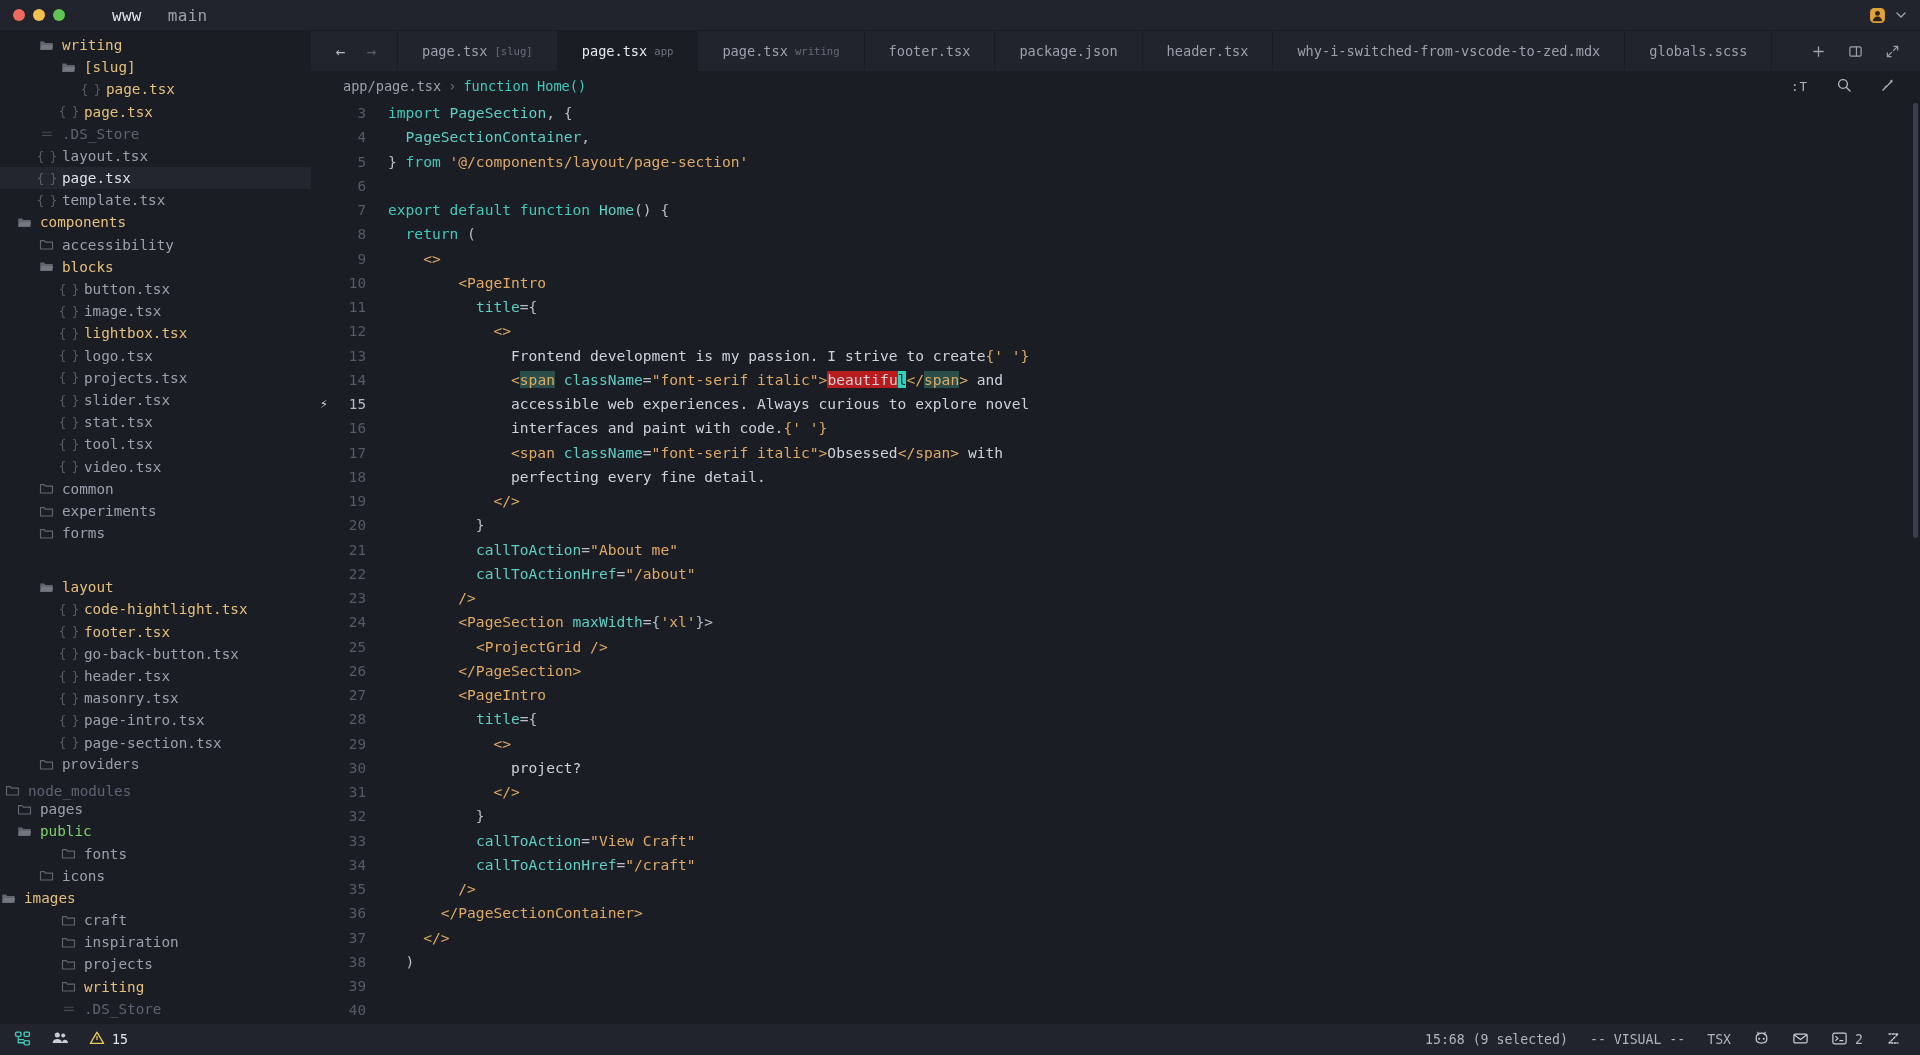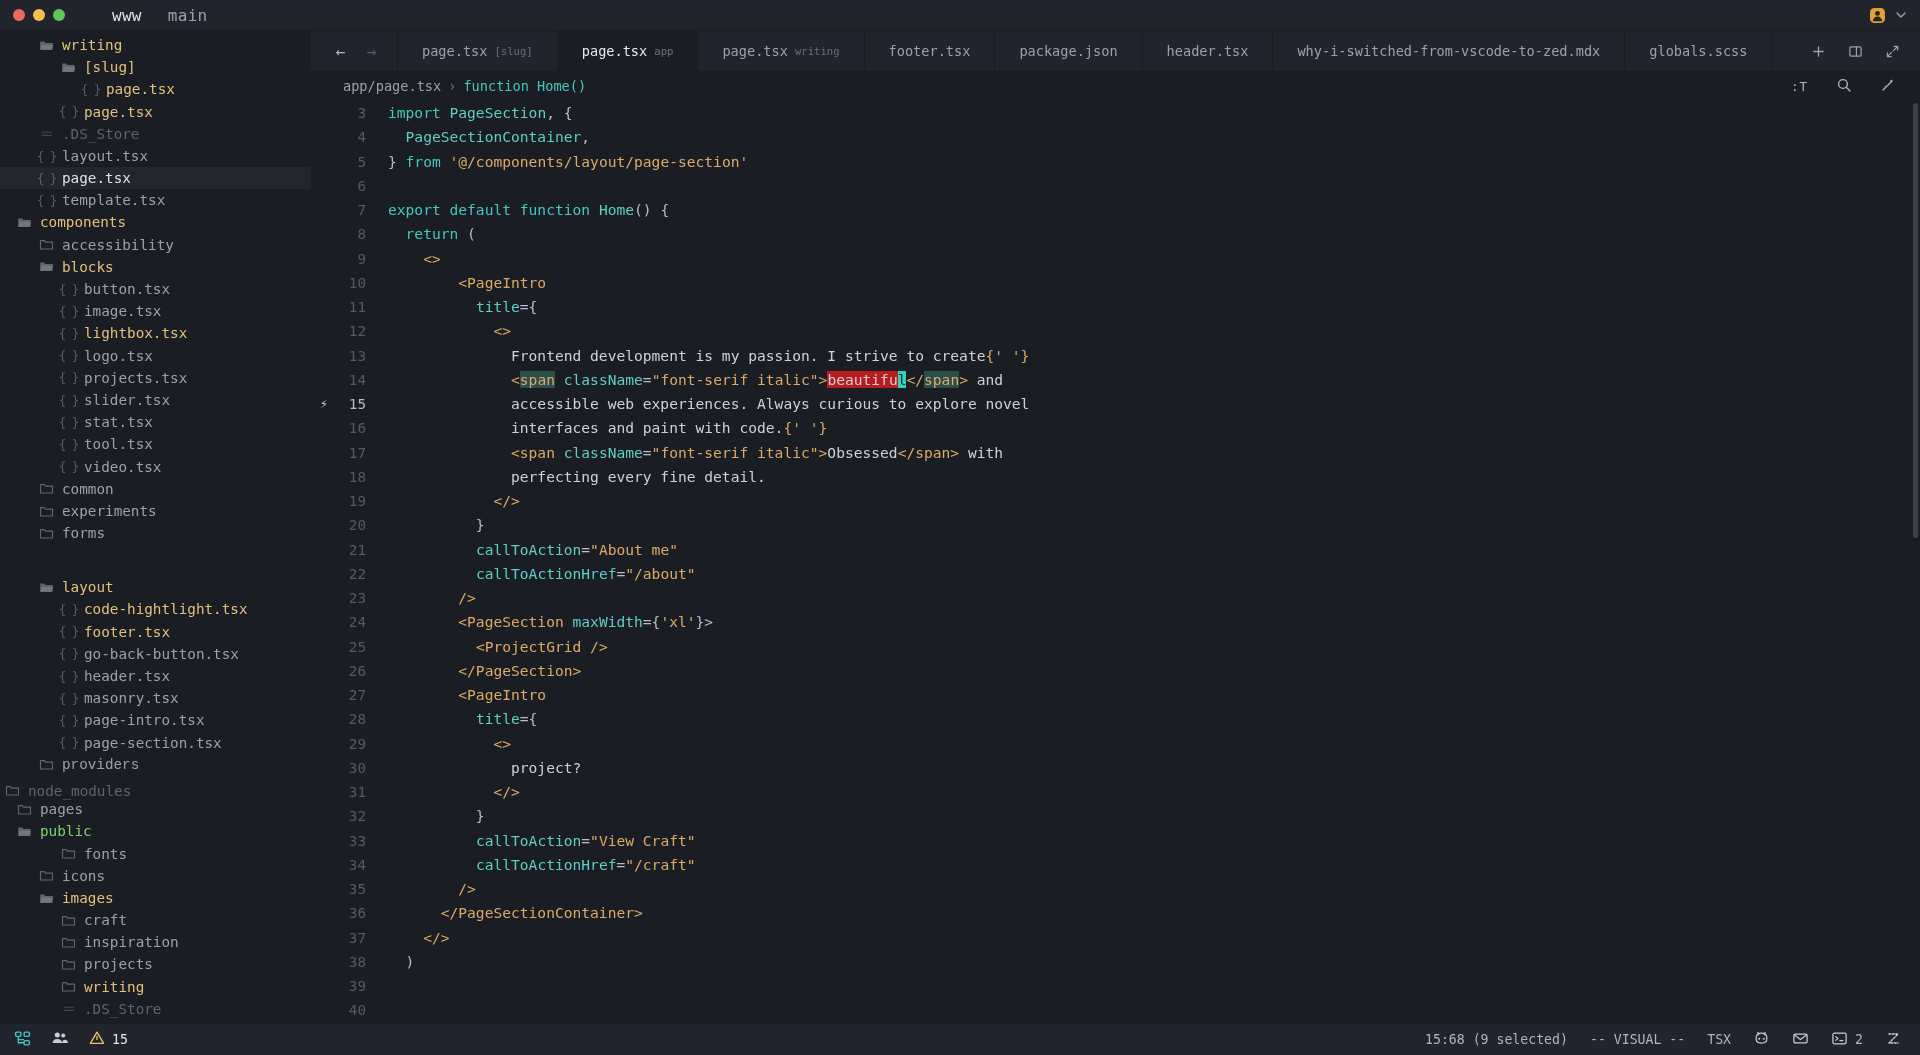--- a/index.html
+++ b/index.html
@@ -395,21 +395,21 @@
           <span class="lbl c-gray">fonts</span>
         </div>
         <div class="row" style="padding-left: 38px;">
           <span class="ico fi">
             <svg width="15" height="15" viewBox="0 0 16 16">
               <path d="M1.6 12.8V3.9h4l1.2 1.5h7.6v7.4z" stroke="#8b919c" stroke-width="1.2" fill="none" stroke-linejoin="round"></path>
             </svg>
           </span>
           <span class="lbl c-gray">icons</span>
         </div>
-        <div class="row" style="padding-left: 38px;">
+        <div class="row" style="">
           <span class="ico fi">
             <svg width="15" height="15" viewBox="0 0 16 16">
               <path d="M1.3 12.6V3.8h4.2l1.2 1.5h7.9v7.3z" fill="#8b919c"></path>
               <path d="M1.3 12.6l1.6-5.1h12.1l-1.7 5.1z" fill="#a8aeb9"></path>
             </svg>
           </span>
           <span class="lbl c-yellow">images</span>
         </div>
         <div class="row" style="padding-left: 60px;">
           <span class="ico fi">

